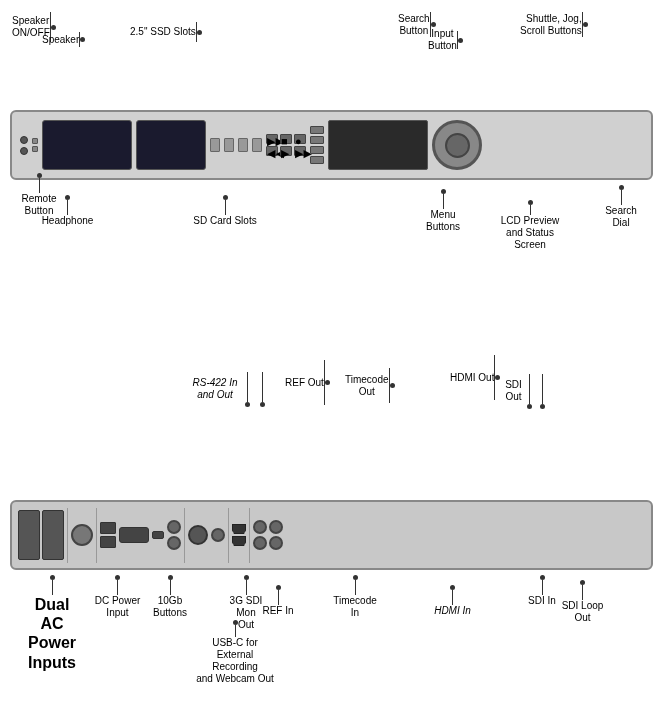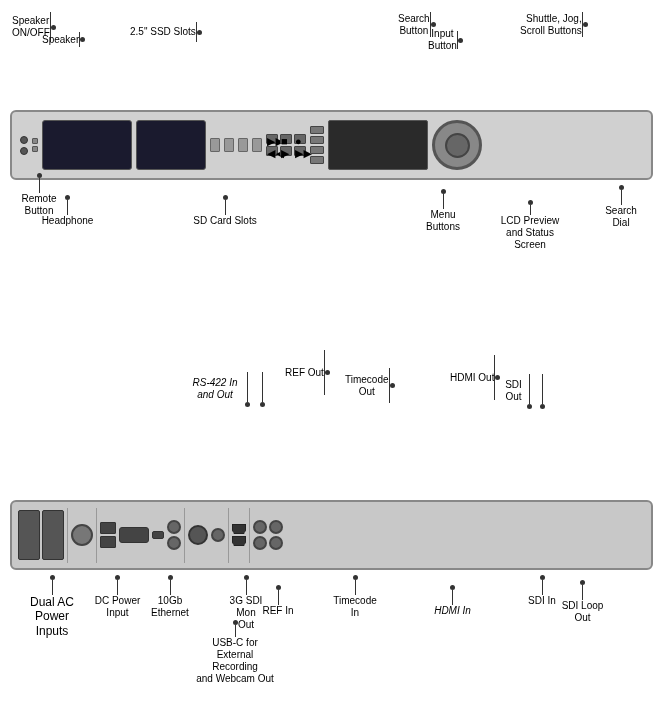--- a/index.html
+++ b/index.html
@@ -407,21 +407,21 @@
       <span style="white-space:pre-line; font-size:10px;">LCD Preview
 and Status Screen</span>
       <div class="connector-line" style="height:10px;"></div>
       <div class="dot"></div>
     </div>
 
   </div>
 
   <div class="back-section" style="margin-top:10px;">
 
-    <div class="label-connector" style="left:285px; top:0; width:45px;">
+    <div class="label-connector" style="left:285px; top:10px; width:45px;">
       <span>REF Out</span>
       <div class="connector-line" style="height:45px;"></div>
       <div class="dot"></div>
     </div>
 
     <div class="label-connector" style="left:450px; top:5px; width:55px;">
       <span>HDMI Out</span>
       <div class="connector-line" style="height:45px;"></div>
       <div class="dot"></div>
     </div>
@@ -520,36 +520,36 @@
         </div>
         <div class="back-ports-row">
           <div class="back-port-bnc"></div>
           <div class="back-port-bnc"></div>
         </div>
       </div>
 
     </div>
 
     <div class="label-connector" style="left:22px; top:225px; width:60px; flex-direction:column-reverse;">
-      <span style="white-space:pre-line; font-size:12px;">Dual AC
+      <span style="white-space:pre-line; font-size:16px;font-weight:bold;">Dual AC
 Power Inputs</span>
       <div class="connector-line" style="height:15px;"></div>
       <div class="dot"></div>
     </div>
 
     <div class="label-connector" style="left:90px; top:225px; width:55px; flex-direction:column-reverse;">
       <span style="white-space:pre-line; font-size:10px;">DC Power
 Input</span>
       <div class="connector-line" style="height:15px;"></div>
       <div class="dot"></div>
     </div>
 
     <div class="label-connector" style="left:145px; top:225px; width:50px; flex-direction:column-reverse;">
       <span style="white-space:pre-line; font-size:10px;">10Gb
-Ethernet</span>
+Buttons</span>
       <div class="connector-line" style="height:15px;"></div>
       <div class="dot"></div>
     </div>
 
     <div class="label-connector" style="left:221px; top:225px; width:50px; flex-direction:column-reverse;">
       <span style="white-space:pre-line; font-size:10px;">3G SDI
 Mon
 Out</span>
       <div class="connector-line" style="height:15px;"></div>
       <div class="dot"></div>

